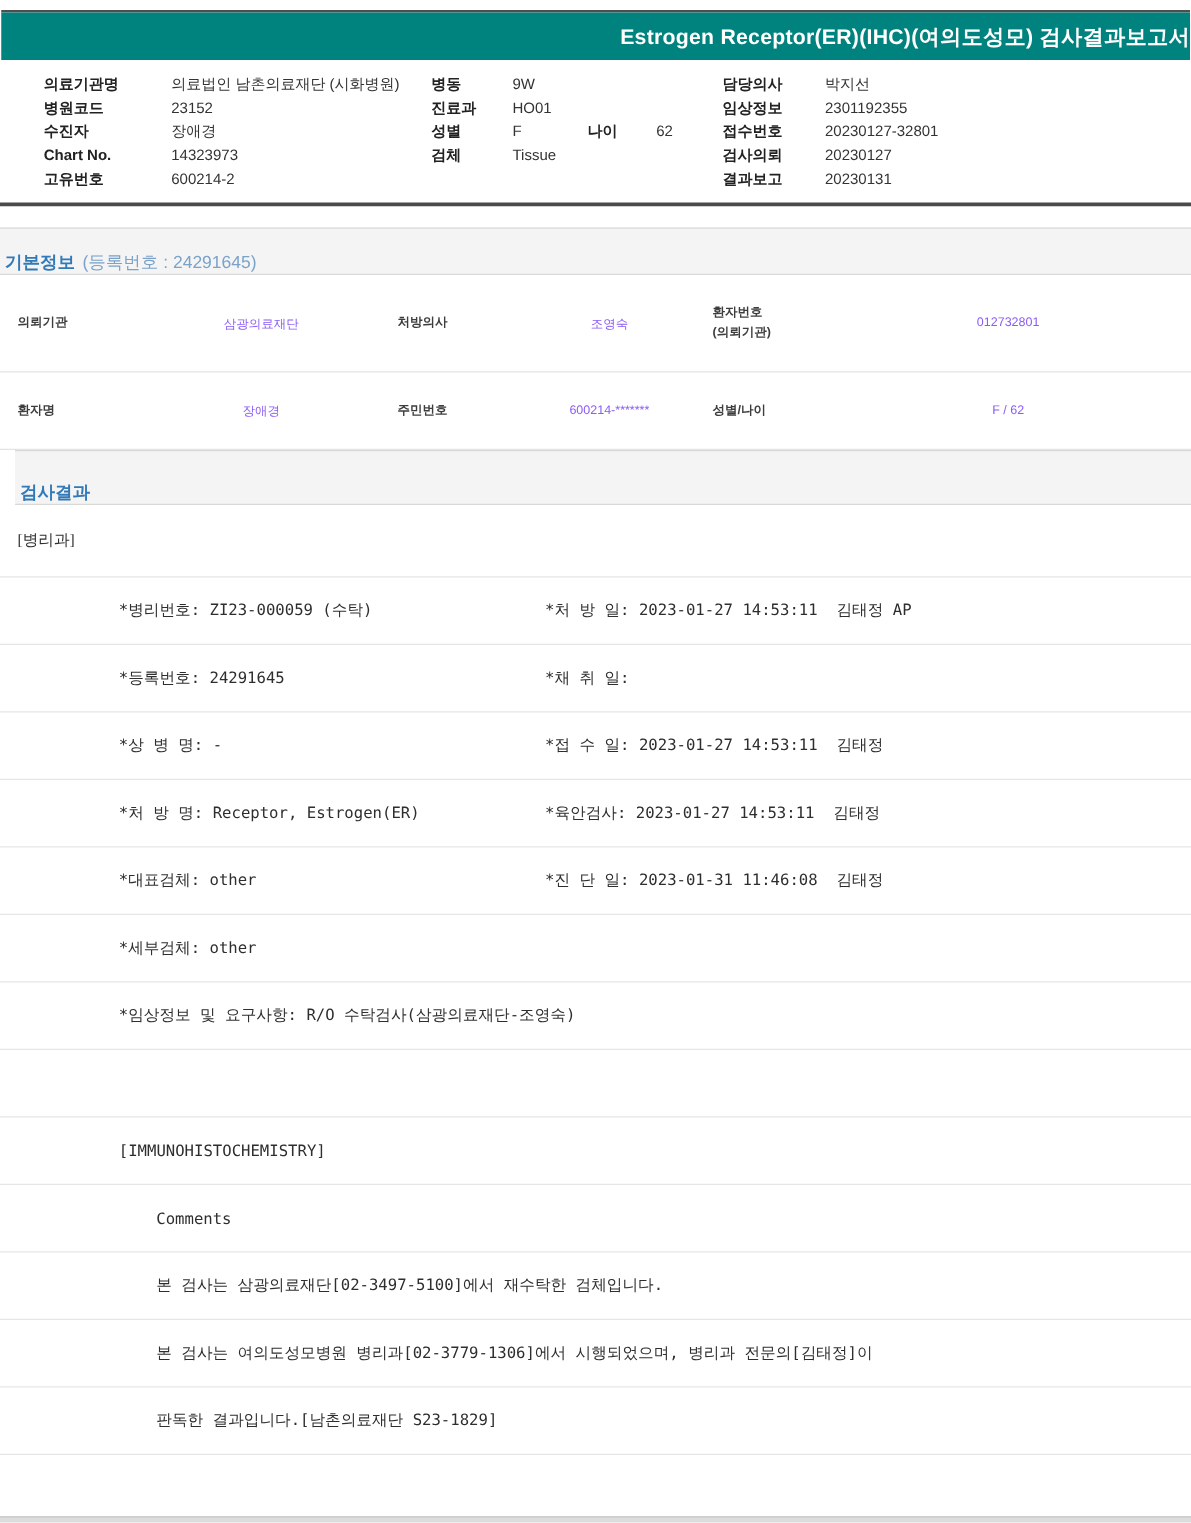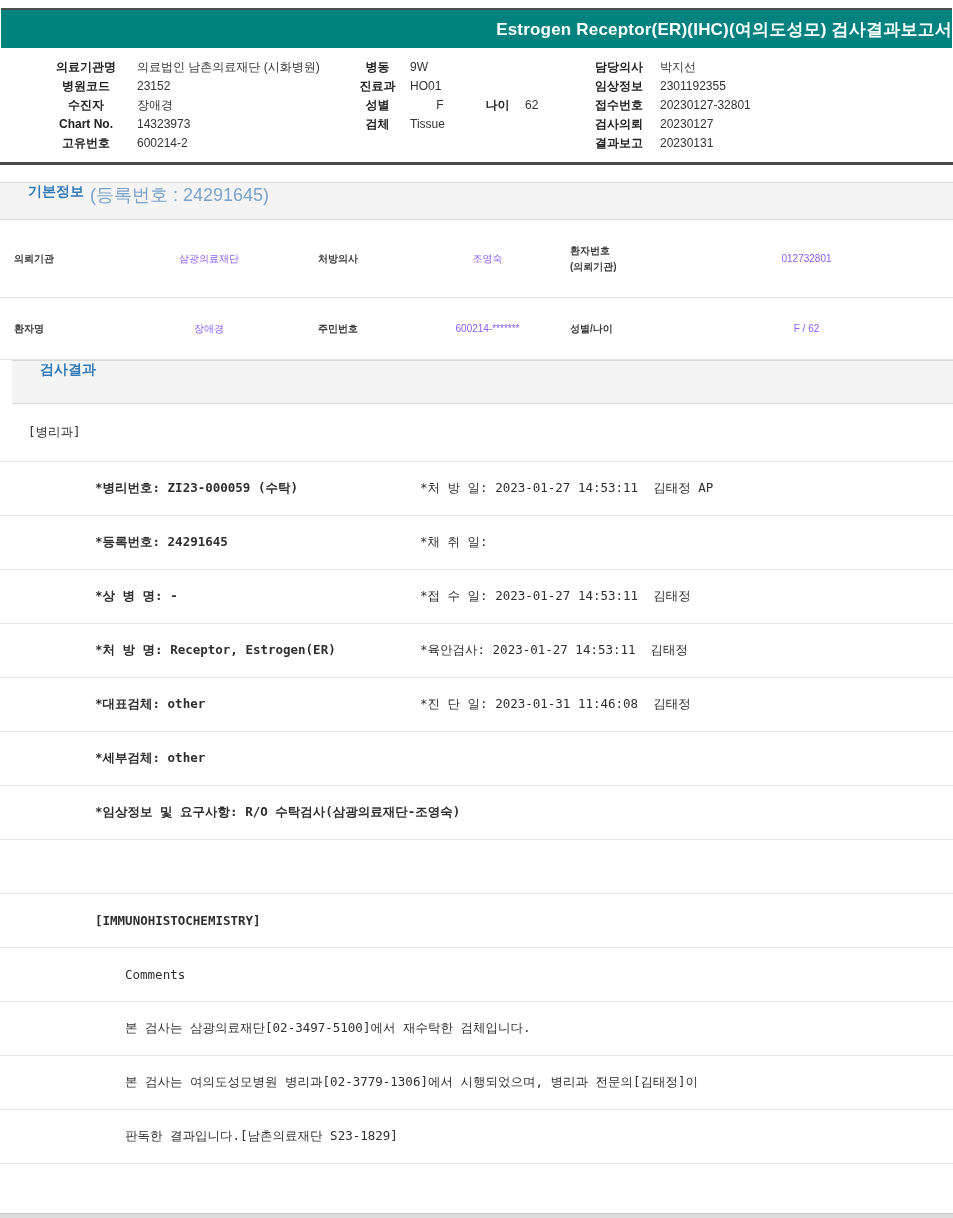--- a/index.html
+++ b/index.html
@@ -21,43 +21,43 @@
     color:var(--title-bar-text,#ffffff); font-weight:bold; font-size:17px;
     letter-spacing:0.2px;
   }
 
   
   .patient-header {
     display:flex; padding:10px 0 9px 35px;
     border-bottom:3px solid var(--divider-dark,#4a4a4a);
     font-size:12px;
   }
-  .ph-col { display:flex; flex-direction:column;text-align:center; }
+  .ph-col { display:flex; flex-direction:column; }
   .ph-col.left  { width:310px; }
   .ph-col.mid   { width:233px; }
   .ph-col.right { flex:1; }
   .ph-row { display:flex; line-height:19px; white-space:nowrap; }
   .ph-label { font-weight:bold; color:#222; }
   .ph-value { color:#333; }
   .w-left  { width:102px; }
   .w-mid   { width:65px; }
   .w-right { width:82px; }
   .w-sex   { width:60px; }
   .w-age   { width:55px; font-weight:bold; color:#222; }
 
   
   .section-bar {
     background:var(--section-bar-bg,#f4f4f4);
     border-top:1px solid #d9d9d9; border-bottom:1px solid #d9d9d9;
-    display:flex; align-items:flex-start; padding-left:28px;
+    display:flex; align-items:flex-end; padding-left:4px;
   }
   .section-bar.basic { height:38px; margin-top:17px; }
   .section-bar.results { height:44px;margin-left:12px; }
   .sec-title { color:var(--section-title-text,#3279b7); font-weight:bold; font-size:14px; }
-  .sec-sub   { color:#7ba2c9; font-size:18px; margin-left:6px; }
+  .sec-sub   { color:#7ba2c9; font-size:14px; margin-left:6px; }
 
   
   .info-row {
     display:grid;
     grid-template-columns:86px 218px 87px 165px 90px 1fr;
     align-items:center;
     border-bottom:1px solid #e3e3e3;
     padding-left:14px; font-size:10px;
   }
   .info-row.r1 { height:78px; }
@@ -68,24 +68,24 @@
 
   
   .r-row {
     position:relative; height:54px;
     border-bottom:1px solid var(--row-border,#e6e6e6);
     display:flex; align-items:center;
     font-family:"DejaVu Sans Mono", monospace;
     font-size:12.5px; color:#2e2e2e; white-space:pre;
   }
   .r-row.dept { height:58px; }
-  .ind-14  { margin-left:28px; }
-  .ind-95  { margin-left:95px;font-weight:bold; }
+  .ind-14  { margin-left:14px;font-family:Liberation Serif, serif; }
+  .ind-95  { margin-left:95px; }
   .ind-125 { margin-left:125px; }
-  .r-right    { position:absolute; left:420px; }
+  .r-right    { position:absolute; left:436px; }
   .ihc-name   { position:absolute; left:248px; }
   .ihc-result { position:absolute; left:435px; }
 
   
   .bottom-bar {
     position:absolute; left:0; right:0; bottom:0; height:13px;
     background:var(--bottom-bar-bg,#dcdcdc); border-top:1px solid #c6c6c6;
   }
 </style>
 </head>

